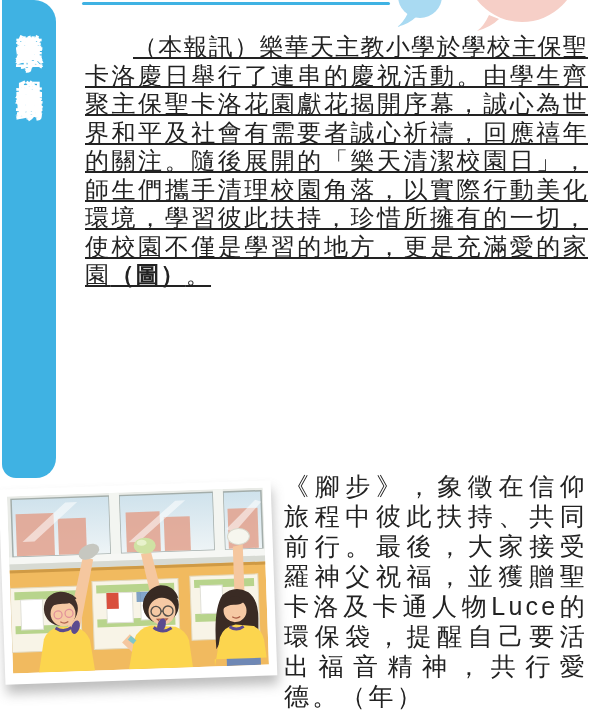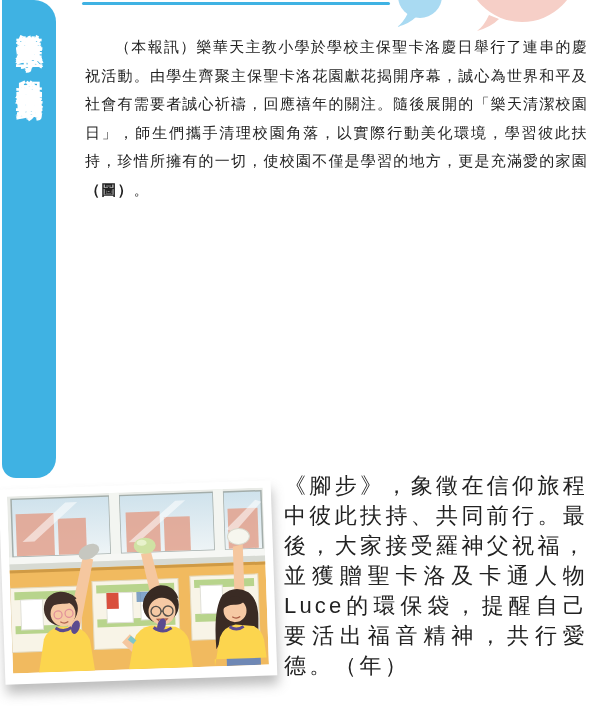--- a/index.html
+++ b/index.html
@@ -20,29 +20,29 @@
     display:flex;justify-content:center;
     padding-top:12px;box-sizing:border-box;
   }
   .sidebar-title{
     writing-mode:vertical-rl;text-orientation:upright;
     color:#ffffff;font-weight:bold;font-size:27px;
     letter-spacing:2px;line-height:1;
   }
   .article{
     position:absolute;left:85px;top:33px;width:503px;
-    color:var(--text);font-size:15px;line-height:28.5px;
-    letter-spacing:1.2px;text-align:justify;
+    color:var(--text);font-size:24px;line-height:28.5px;
+    letter-spacing:1.2px;text-align:justify;text-decoration:underline;
   }
   .article p{margin:0;text-indent:2em;}
   .article p + p{margin-top:19px;}
   .article strong{font-weight:bold;}
   .article-cont{
     position:absolute;left:284px;top:471px;width:304px;
-    color:var(--text);font-size:22px;line-height:30px;
+    color:var(--text);font-size:25px;line-height:30px;
     letter-spacing:3.2px;text-align:justify;
   }
   .article-cont p{margin:0;}
   .photo-frame{
     position:absolute;left:2px;top:485px;width:256px;
     padding:7px 8px 11px 8px;background:#ffffff;
     transform:rotate(-2deg);transform-origin:50% 50%;
     box-shadow:1px 9px 12px rgba(110,110,110,0.45);
   }
   .photo-frame svg{display:block;}

